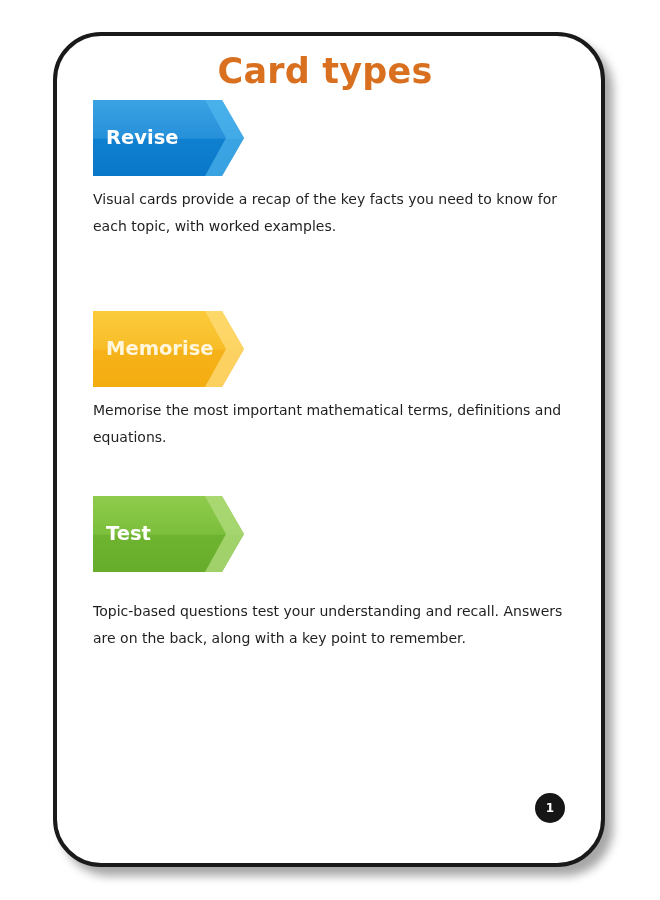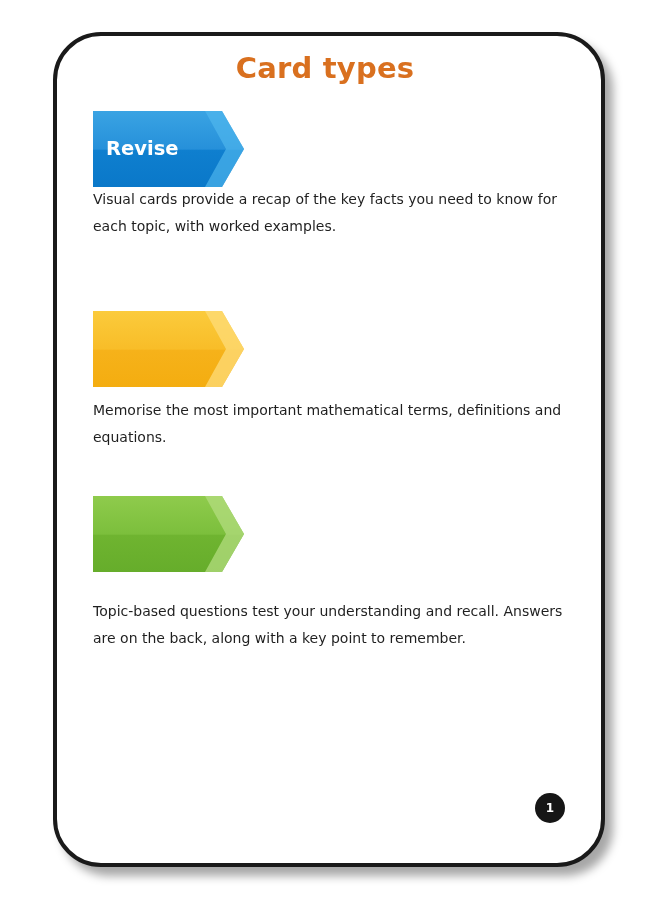--- a/index.html
+++ b/index.html
@@ -11,21 +11,21 @@
   .card {
     position: absolute; left: 53px; top: 32px;
     width: 544px; height: 827px;
     border: 4px solid #1a1a1a; border-radius: 48px;
     background: #ffffff;
     box-shadow: 8px 9px 10px rgba(0,0,0,0.35);
   }
   .title {
     position: absolute; left: 0; right: 10px; top: 51px;
     text-align: center; color: #d9701f;
-    font-weight: bold; font-size: 29px; letter-spacing: 0.2px;
+    font-weight: bold; font-size: 35px; letter-spacing: 0.2px;
   }
   .banner {
     position: absolute; left: 93px; width: 151px; height: 76px;
   }
   .banner svg { position: absolute; left: 0; top: 0; }
   .banner .label {
     position: absolute; left: 13px; top: 0; height: 76px;
     line-height: 76px; color: #ffffff; font-weight: bold; font-size: 19.5px;
   }
   .body-text {
@@ -40,21 +40,21 @@
     text-align: center; line-height: 30px;
   }
 </style>
 </head>
 <body>
 
 <div class="card"></div>
 
 <div class="title">Card types</div>
 
-<div class="banner" style="top:100px;margin-top:11px;">
+<div class="banner" style="top:100px;">
   <svg width="151" height="76" viewBox="0 0 151 76">
     <defs>
       <linearGradient id="gRev" x1="0" y1="0" x2="0" y2="1">
         <stop offset="0" stop-color="#3aa3e3"></stop>
         <stop offset="0.5" stop-color="#2690da"></stop>
         <stop offset="0.52" stop-color="#0f7fcf"></stop>
         <stop offset="1" stop-color="#0a78c9"></stop>
       </linearGradient>
     </defs>
     <polygon points="0,0 129,0 151,38 129,76 0,76" fill="url(#gRev)"></polygon>
@@ -70,32 +70,34 @@
       <linearGradient id="gMem" x1="0" y1="0" x2="0" y2="1">
         <stop offset="0" stop-color="#fbcb3c"></stop>
         <stop offset="0.5" stop-color="#f8bd28"></stop>
         <stop offset="0.52" stop-color="#f6b21a"></stop>
         <stop offset="1" stop-color="#f4ad10"></stop>
       </linearGradient>
     </defs>
     <polygon points="0,0 129,0 151,38 129,76 0,76" fill="url(#gMem)"></polygon>
     <polygon points="112,0 129,0 151,38 129,76 112,76 133,38" fill="#fddc7a" opacity="0.75"></polygon>
   </svg>
+  <span class="label" style="color:#fff6dc;">Memorise</span>
 </div>
 <div class="body-text" style="top:397px;">Memorise the most important mathematical terms, definitions and equations.</div>
 
 <div class="banner" style="top:496px;">
   <svg width="151" height="76" viewBox="0 0 151 76">
     <defs>
       <linearGradient id="gTest" x1="0" y1="0" x2="0" y2="1">
         <stop offset="0" stop-color="#8fcb4c"></stop>
         <stop offset="0.5" stop-color="#7cbf3c"></stop>
         <stop offset="0.52" stop-color="#6fb430"></stop>
         <stop offset="1" stop-color="#66ad2b"></stop>
       </linearGradient>
     </defs>
     <polygon points="0,0 129,0 151,38 129,76 0,76" fill="url(#gTest)"></polygon>
     <polygon points="112,0 129,0 151,38 129,76 112,76 133,38" fill="#b3dc7f" opacity="0.75"></polygon>
   </svg>
+  <span class="label">Test</span>
 </div>
 <div class="body-text" style="top:586px;margin-top:12px;">Topic-based questions test your understanding and recall. Answers are on the back, along with a key point to remember.</div>
 
 <div class="page-num">1</div>
 
 </body></html>

